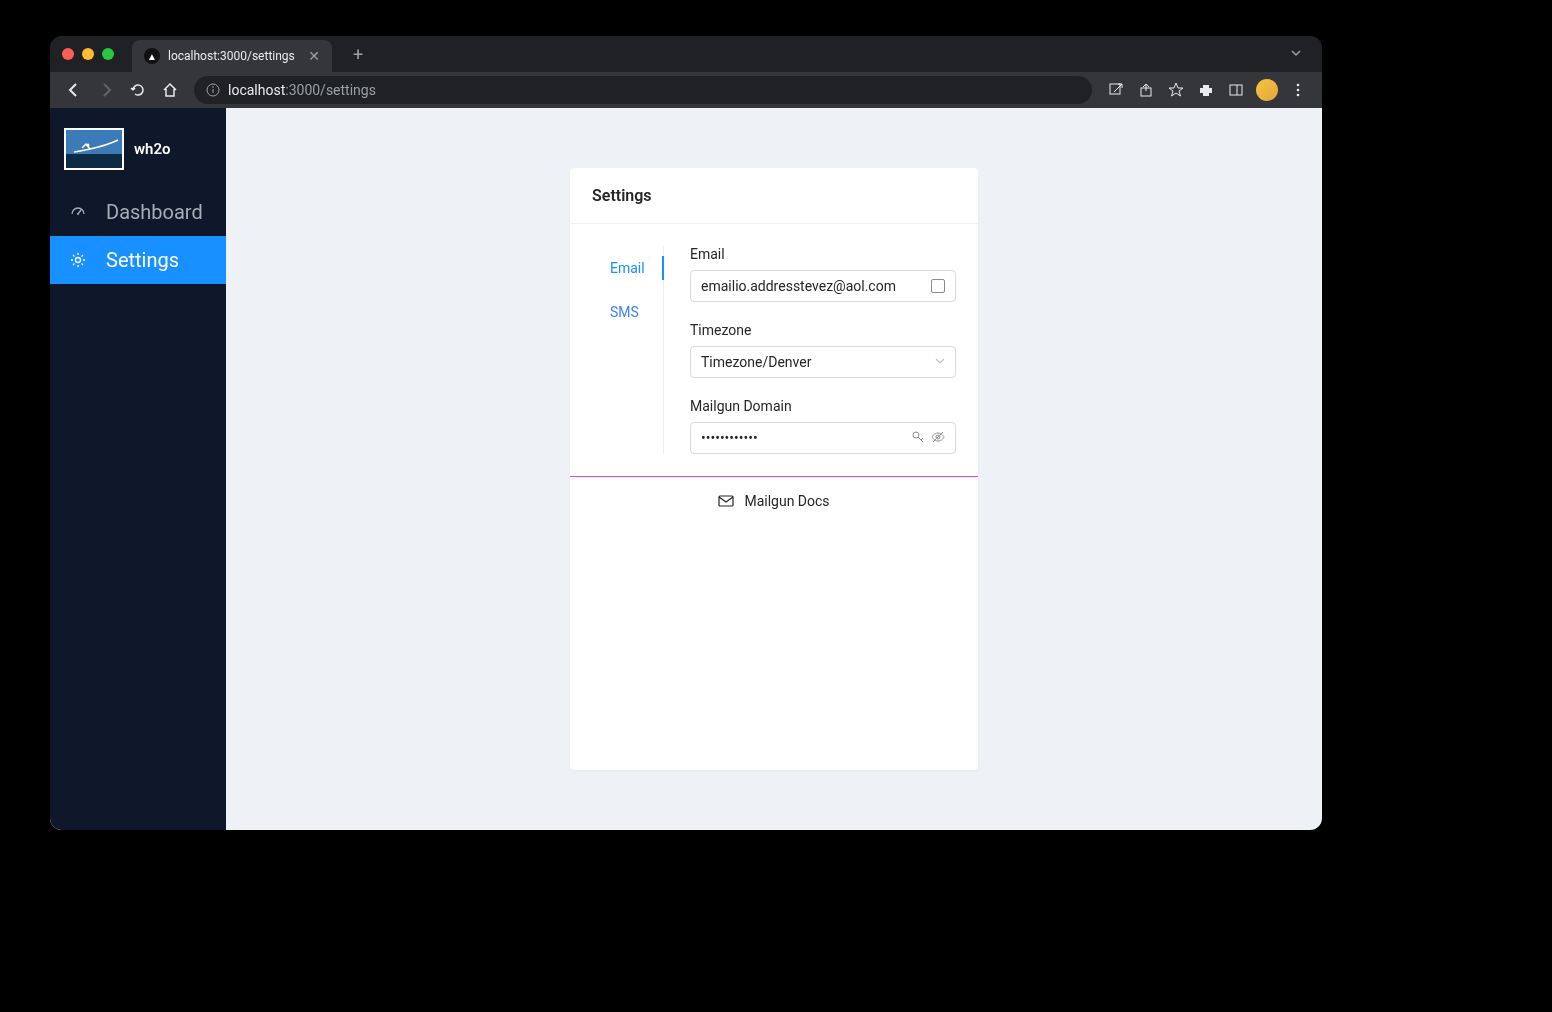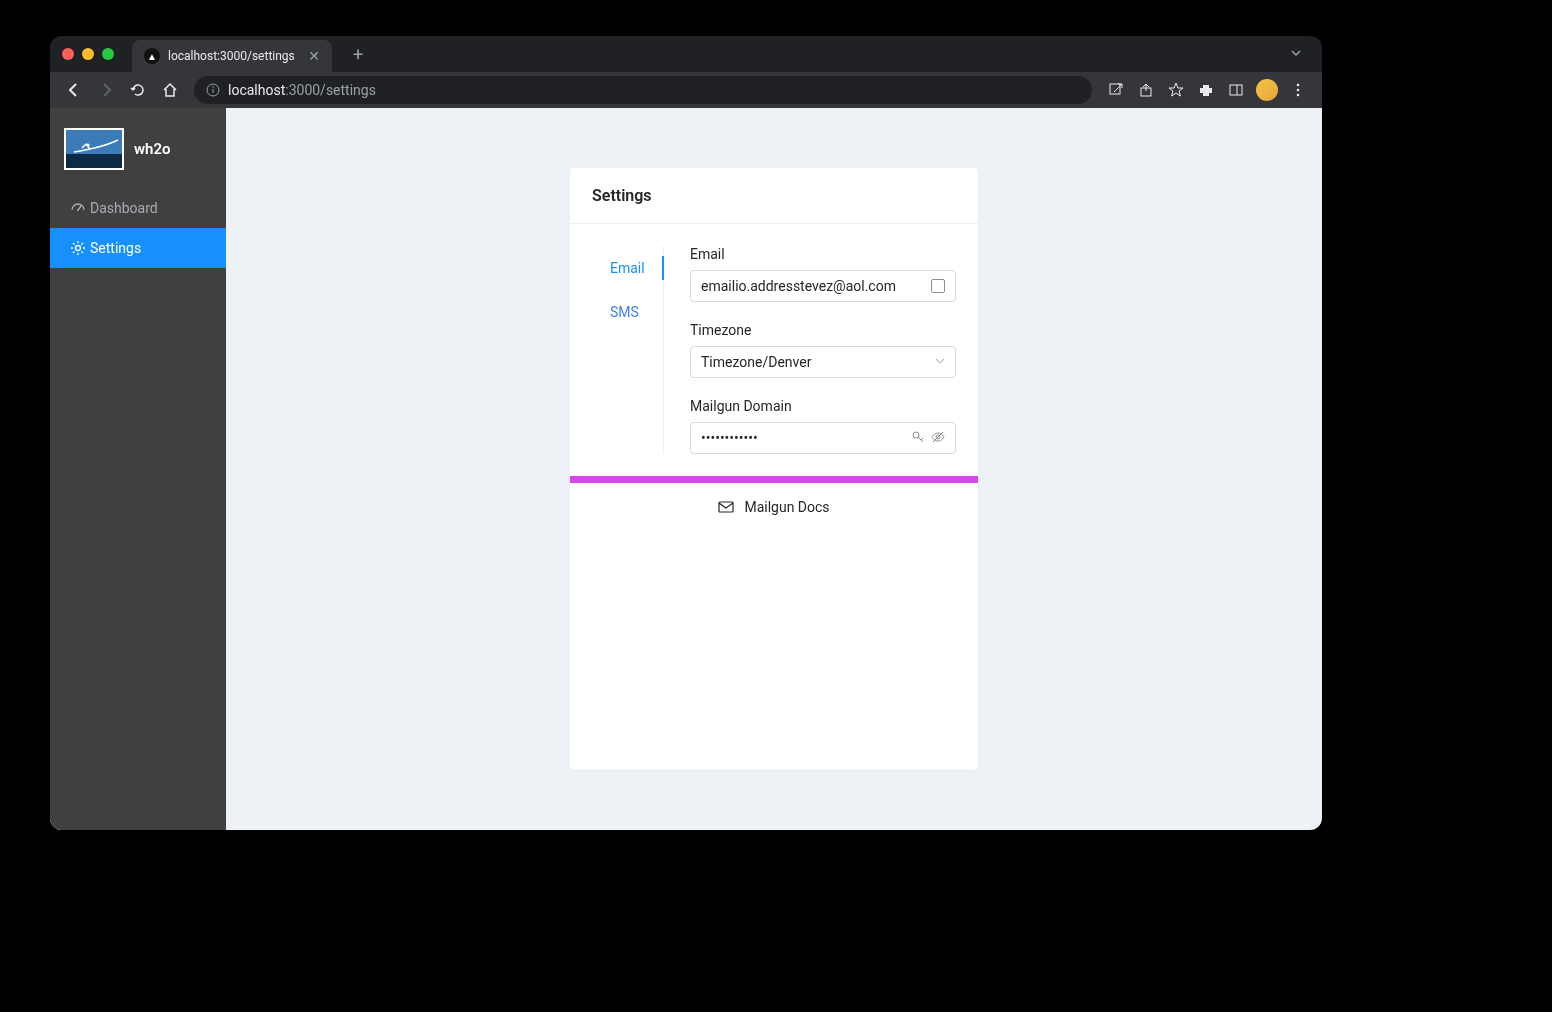--- a/index.html
+++ b/index.html
@@ -131,21 +131,21 @@
       background: linear-gradient(135deg, #f4c542, #e8a33d);
       margin: 0 4px;
     }
     .app-viewport {
       flex: 1;
       display: flex;
       background: #eef1f5;
     }
     .sidebar {
       width: 176px;
-      background: #404040;
+      background: #0f172a;
       display: flex;
       flex-direction: column;
       padding-top: 12px;
     }
     .logo-block {
       display: flex;
       align-items: center;
       gap: 10px;
       padding: 8px 14px 18px;
     }
@@ -171,25 +171,25 @@
     }
     .kayaker svg { width: 100%; height: 100%; }
     .app-name {
       color: #fff;
       font-size: 15px;
       font-weight: 600;
     }
     .sidebar-item {
       display: flex;
       align-items: center;
-      gap: 4px;
+      gap: 20px;
       padding: 12px 20px;
       color: #a6adb4;
       cursor: pointer;
-      font-size: 14px;
+      font-size: 20px;
     }
     .sidebar-item.active {
       background: #1890ff;
       color: #fff;
     }
     .sidebar-icon {
       width: 16px; height: 16px;
       display: flex; align-items: center; justify-content: center;
     }
     .main-content {
@@ -279,21 +279,21 @@
       height: 14px;
       border: 1px solid #8c8c8c;
       border-radius: 2px;
     }
     .select-arrow {
       color: #bfbfbf;
       font-size: 10px;
       margin-left: auto;
     }
     .card-footer {
-      border-top: 7px solid #d946ef;
+      border-top: 1px solid #d946ef;
       display: flex;
       justify-content: center;
       align-items: center;
       padding: 16px;
       gap: 10px;
       color: #262626;
       font-size: 14px;
       cursor: pointer;
     }
     .mail-icon {

